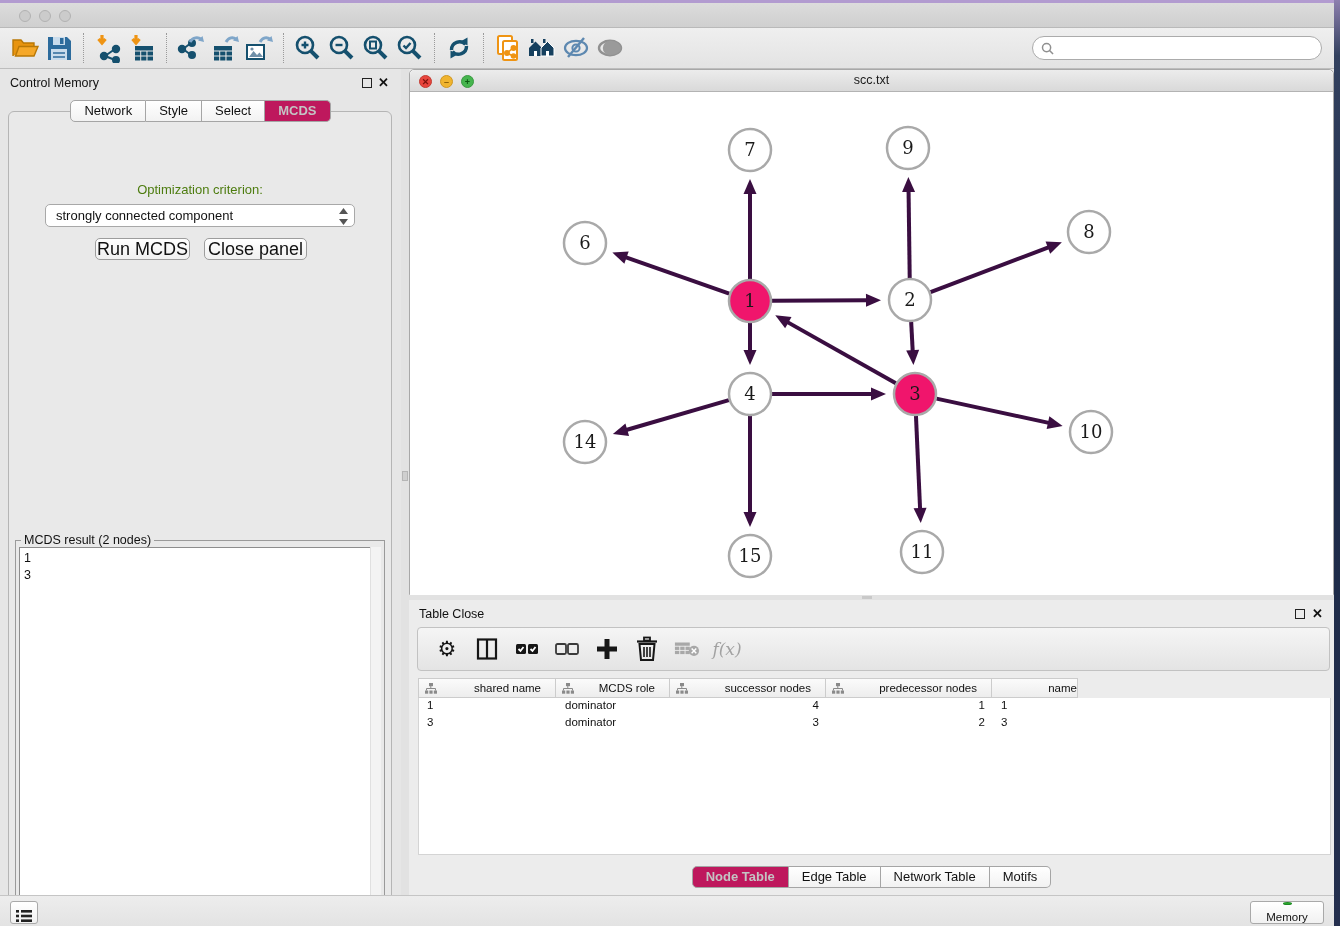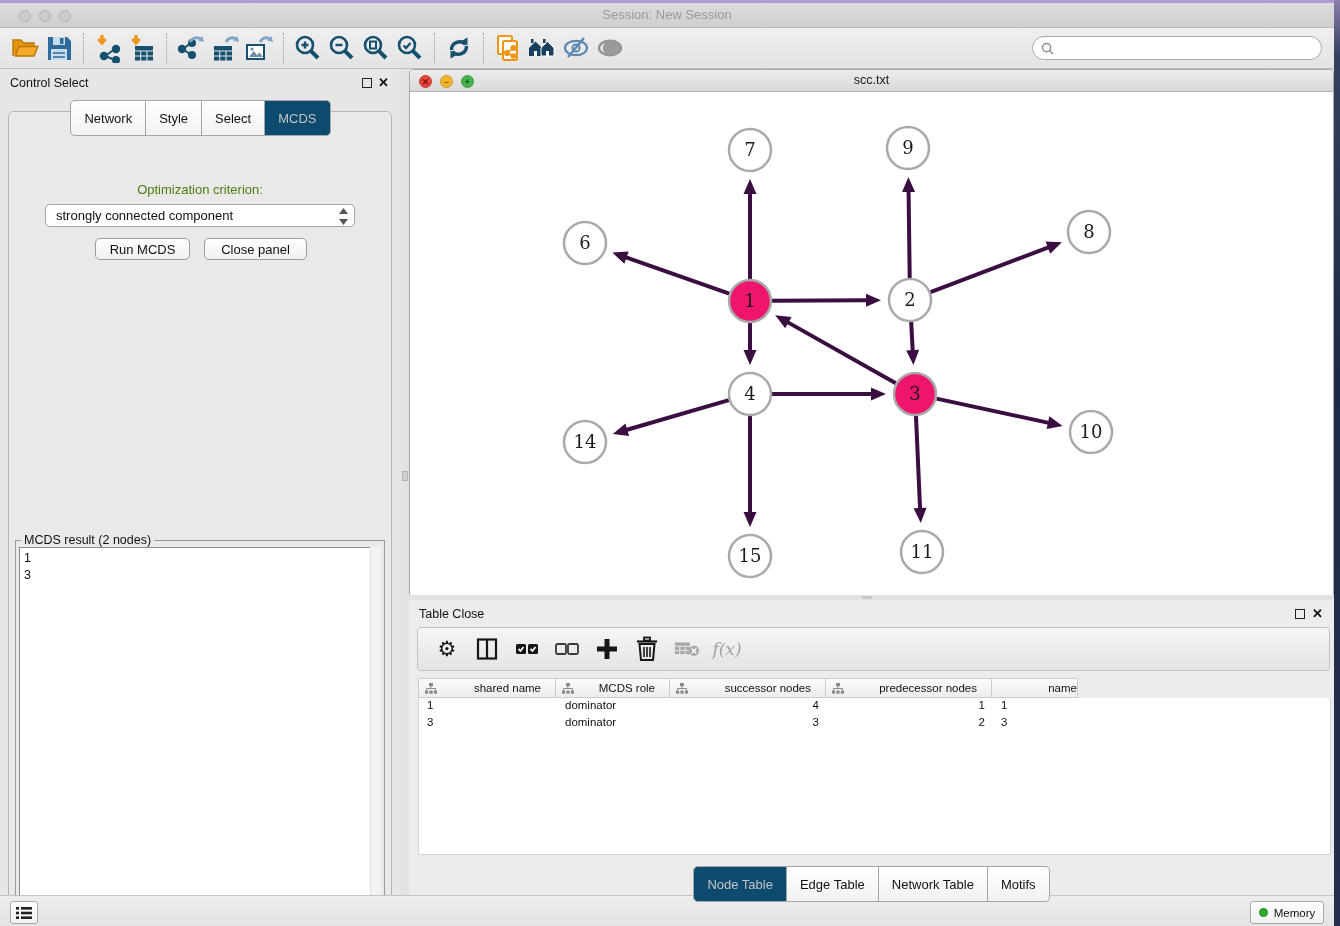--- a/index.html
+++ b/index.html
@@ -30,34 +30,34 @@
   .search-wrap input { border:none; outline:none; flex:1; font-size:12px; background:transparent; padding:0 8px 0 4px; }
 
   
   .control-panel { position:absolute; left:0; top:66px; width:401px; height:826px; background:#e6e6e6; }
   .panel-head { position:relative; height:28px; }
   .panel-head .ph-title { position:absolute; left:10px; top:7px; font-size:12.5px; color:#111; }
   .float-ico { position:absolute; width:10px; height:10px; border:1.5px solid #222; top:9px; }
   .close-ico { position:absolute; top:6px; font-size:13px; font-weight:bold; color:#111; }
   .tabs-row { position:absolute; left:0; right:0; display:flex; justify-content:center; z-index:5; }
   .cp-tabs { top:31px; left:0; width:401px; }
-  .tab { height:36px; line-height:20px; padding:8px 13px; font-size:13px; color:#111;
+  .tab { height:22px; line-height:20px; padding:0 13px; font-size:13px; color:#111;
       background:linear-gradient(#ffffff,#f2f2f2); border:1px solid #a5a5a5; border-left:none; }
   .tab:first-child { border-left:1px solid #a5a5a5; border-radius:5px 0 0 5px; }
   .tab:last-child  { border-radius:0 5px 5px 0; }
-  .tab.active { background:#0c4a6e; color:#c4c4c4; }
+  .tab.active { background:#be185d; color:#c4c4c4;font-weight:bold; }
   .cp-body { position:absolute; left:8px; top:42px; width:384px; height:812px;
       background:#e9e9e9; border:1px solid #b5b5b5; border-radius:6px; }
   .opt-label { position:absolute; left:0; right:0; top:70px; text-align:center; font-size:13px; color:#4d7c0f; }
   .dropdown { position:absolute; left:36px; top:92px; width:310px; height:23px; background:#fff;
       border:1px solid #a8a8a8; border-radius:5px; font-size:13px; color:#111;
       display:flex; align-items:center; padding-left:10px; }
   .dd-stepper { position:absolute; right:6px; top:3px; display:flex; flex-direction:column; gap:1px; }
   .btn { position:absolute; top:126px; height:22px; background:linear-gradient(#ffffff,#f0f0f0);
-      border:1px solid #9d9d9d; border-radius:5px; font-size:13px; color:#111;
+      border:1px solid #9d9d9d; border-radius:5px; font-size:18px; color:#111;
       display:flex; align-items:center; justify-content:center; }
   .fieldset { position:absolute; left:6px; top:428px; width:370px; height:380px;
       border:1px solid #9a9a9a; }
   .fieldset .legend { position:absolute; left:5px; top:-8px; background:#e9e9e9; padding:0 3px;
       font-size:12.5px; color:#111; }
   .result-area { position:absolute; left:3px; top:6px; right:3px; bottom:3px; background:#fff;
       border:1px solid #8d8d8d; font-size:12.5px; color:#111; line-height:17px; padding:2px 4px;
       white-space:pre-line; }
   .result-scroll { position:absolute; right:0; top:0; bottom:0; width:11px; background:#f3f3f3;
       border-left:1px solid #e0e0e0; }
@@ -98,35 +98,34 @@
   .gh-label { flex:1; text-align:right; padding-right:14px; }
   .grid-body { width:913px; height:157px; background:#fff; border:1px solid #d4d4d4; border-top:none; }
   .g-row { display:flex; height:17px; font-size:11.5px; color:#111; }
   .g-cell { padding:1px 8px; overflow:hidden; }
   .tp-tabs { top:266px; left:0; width:925px; }
 
   
   .statusbar { position:absolute; left:0; top:892px; width:1334px; height:34px;
       background:linear-gradient(#ededed,#e2e2e2); border-top:1px solid #c5c5c5; }
   .sb-btn { position:absolute; background:linear-gradient(#ffffff,#f1f1f1); border:1px solid #a9a9a9;
-      border-radius:3px; display:flex; align-items:center; justify-content:center; }
+      border-radius:3px; display:flex; align-items:center; justify-content:flex-end;flex-direction:column; }
   .list-btn { left:10px; top:5px; width:28px; height:23px; }
   .mem-btn { right:10px; top:5px; width:74px; height:23px; gap:6px; font-size:11.5px; color:#111; }
   .mem-dot { width:9px; height:9px; border-radius:50%; background:#2ca92f; border:1px solid #1d8a22; }
 </style>
 </head>
 <body>
 
 <div class="app">
 
   <div class="titlebar">
     <span class="tl-dot" style="left:19px"></span>
     <span class="tl-dot" style="left:39px"></span>
     <span class="tl-dot" style="left:59px"></span>
-    <div class="title">Session: New Session</div>
   </div>
 
   <div class="toolbar">
     <div class="tb-icon">
       <svg width="30" height="30" viewBox="0 0 30 30">
           <path d="M3 23V7h8l2.5 3H24v3" fill="#e8940f" stroke="#b97806" stroke-width="1.4"></path>
           <path d="M5.5 23l3.5-9.5h19L24 23z" fill="#f5a829" stroke="#b97806" stroke-width="1.4"></path>
         </svg>
     </div>
     <div class="tb-icon">
@@ -285,21 +284,21 @@
       <svg width="13" height="13" viewBox="0 0 14 14">
           <circle cx="6" cy="6" r="4.4" fill="none" stroke="#8f8f8f" stroke-width="1.6"></circle>
           <line x1="9.2" y1="9.2" x2="13" y2="13" stroke="#8f8f8f" stroke-width="1.6"></line>
         </svg>
       <input type="text" placeholder="" style="">
     </div>
   </div>
 
   <div class="control-panel">
     <div class="panel-head">
-      <span class="ph-title">Control Select</span>
+      <span class="ph-title">Control Memory</span>
       <span class="float-ico" style="left:362px"></span>
       <span class="close-ico" style="left:378px">✕</span>
     </div>
     <div class="tabs-row cp-tabs">
       <div class="tab">Network</div>
       <div class="tab">Style</div>
       <div class="tab">Select</div>
       <div class="tab active">MCDS</div>
     </div>
     <div class="cp-body">

